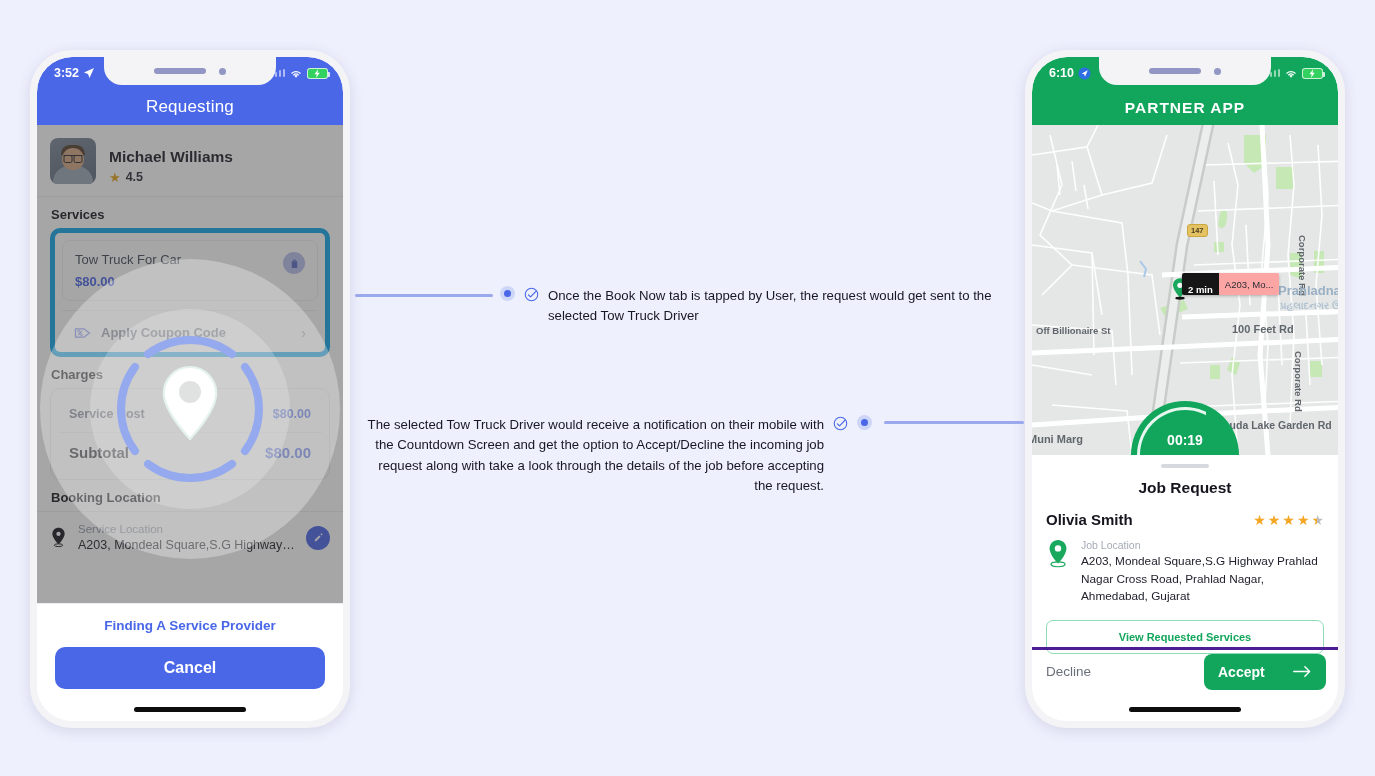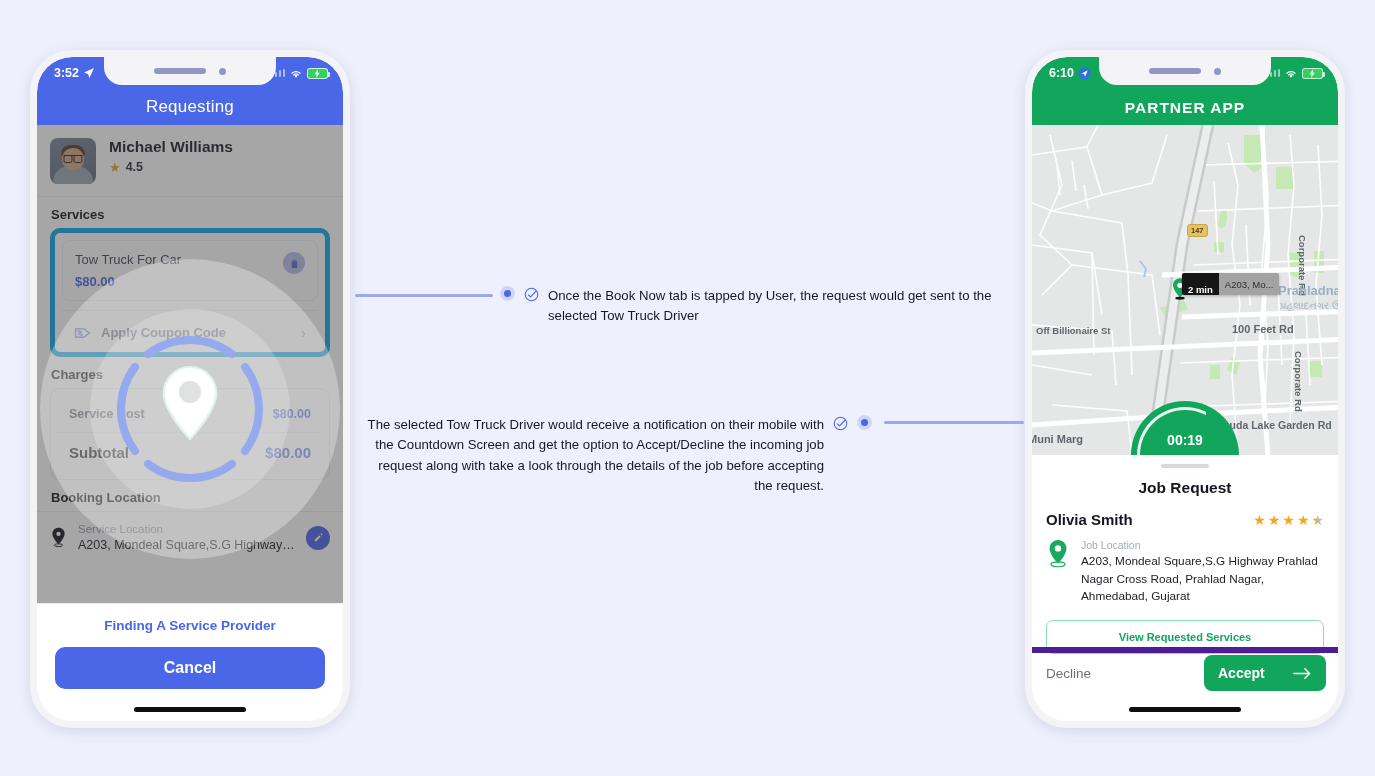--- a/index.html
+++ b/index.html
@@ -67,21 +67,21 @@
   .appbar-title { font-size: 17px; font-weight: 500; letter-spacing:.2px; }
   #phone-right .appbar-title { font-weight: bold; font-size: 15.5px; letter-spacing: 1px; }
 
   
   .home-ind { position:absolute; bottom:9px; left:50%; transform:translateX(-50%);
               width:112px; height:5px; background:#0d0d0d; border-radius:3px; z-index:60; }
 
   
   .l-body { position:absolute; top:68px; left:0; right:0; bottom:0; background:#fff; }
 
-  .user-row { display:flex; align-items:flex-start; gap:13px; padding:13px 13px 12px 13px;
+  .user-row { display:flex; align-items:flex-end; gap:13px; padding:13px 13px 12px 13px;
               border-bottom:1px solid #eceef3; }
   .avatar { width:46px; height:46px; border-radius:8px; overflow:hidden; flex:none;
             background:linear-gradient(160deg,#7d8899 0%,#5d6a7c 100%); position:relative; }
   .avatar .head { position:absolute; left:50%; top:10px; transform:translateX(-50%);
                   width:22px;height:22px;border-radius:50% 50% 45% 45%;background:#d3a783; }
   .avatar .hair { position:absolute; left:50%; top:7px; transform:translateX(-50%);
                   width:24px;height:11px;border-radius:12px 12px 3px 3px;background:#55402e; }
   .avatar .glass{ position:absolute; left:50%; top:17px; transform:translateX(-50%);
                   width:19px;height:6px;border-top:1.6px solid #2b2b33; }
   .avatar .glass:before,.avatar .glass:after{content:"";position:absolute;top:-1px;
@@ -155,21 +155,21 @@
   .map-lbl.big{ color:#9bb0c4; font-size:13px; font-weight:bold; }
   .map-lbl.guj{ color:#b1c2d2; font-size:10px; }
   .hwy-badge{ position:absolute; background:#e4c262; border:1px solid #c9a63f;
               border-radius:3px; color:#4b4023; font-size:7.5px; font-weight:bold;
               padding:1px 3px; }
   .pin-green{ position:absolute; width:16px; height:22px; }
   .eta-chip{ position:absolute; display:flex; height:22px; border-radius:2px;
              overflow:hidden; box-shadow:0 1px 3px rgba(0,0,0,.25); }
   .eta-time{ background:#161616; color:#fff; font-size:9.5px; font-weight:bold;
              padding:16px 6px; display:flex; align-items:center; }
-  .eta-addr{ background:#a3a3a3; color:#2d2d33; font-size:9.5px; padding:0 6px;
+  .eta-addr{ background:#fca5a5; color:#2d2d33; font-size:9.5px; padding:0 6px;
              display:flex; align-items:center; max-width:64px; overflow:hidden; }
   .countdown{ position:absolute; left:50%; bottom:0; transform:translateX(-50%);
               width:108px; height:54px; background:#12a65c;
               border-radius:110px 110px 0 0; z-index:12;
               display:flex; align-items:flex-end; justify-content:center;
               padding-bottom:7px; }
   .countdown:before{ content:""; position:absolute; left:6px; right:6px; top:6px;
               height:110px; border-radius:110px 110px 0 0;
               border:3px solid rgba(255,255,255,.9); border-bottom:none;
               clip-path: polygon(0 0, 72% 0, 72% 100%, 0 100%); }
@@ -188,21 +188,21 @@
   .stars span.half{ background:linear-gradient(90deg,#f5a623 50%,#b9bcc2 50%);
                     -webkit-background-clip:text; background-clip:text; color:transparent; }
   .job-loc{ display:flex; gap:11px; padding:11px 14px 0; }
   .jl-txt{ flex:1; }
   .jl-lbl{ font-size:10.5px; color:#a5abb5; }
   .jl-val{ font-size:11.8px; color:#22222e; line-height:1.5; margin-top:2px; }
   .view-btn{ margin:14px 14px 0; height:34px; border:1.4px solid #8fdcb4;
              border-radius:7px; color:#12a65c; font-size:11px; font-weight:bold;
              display:flex; align-items:center; justify-content:center; }
   .action-bar{ position:absolute; left:0; right:0; bottom:28px; height:46px;
-               border-top:6px solid #4c1d95; display:flex; align-items:center;
+               border-top:3px solid #4c1d95; display:flex; align-items:center;
                justify-content:space-between; padding:0 12px 0 14px; }
   .decline{ font-size:13.5px; color:#6a6f7a; }
   .accept{ height:36px; min-width:122px; border-radius:8px; background:#12a65c;
            color:#fff; font-size:14px; font-weight:bold; display:flex;
            align-items:center; justify-content:space-between; padding:0 14px; gap:25px; }
 
   
   .anno { position:absolute; display:flex; align-items:flex-start; gap:9px; }
   .anno-txt{ font-size:13.2px; color:#181823; line-height:1.55; }
   .dot{ width:15px;height:15px;border-radius:50%;background:#ced6f8;flex:none;

